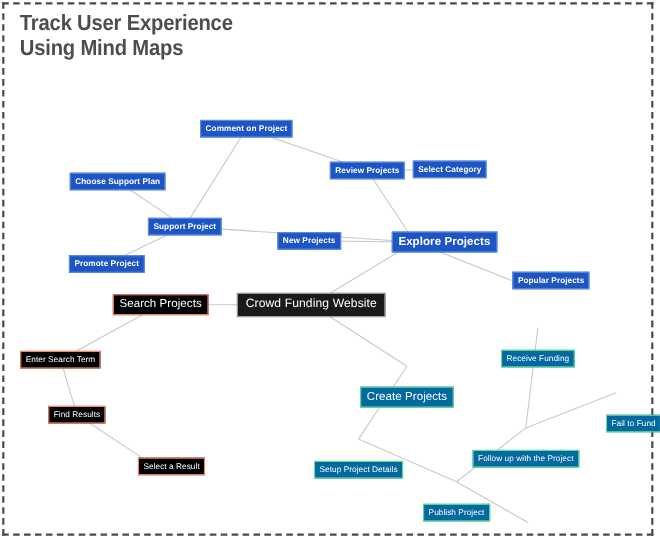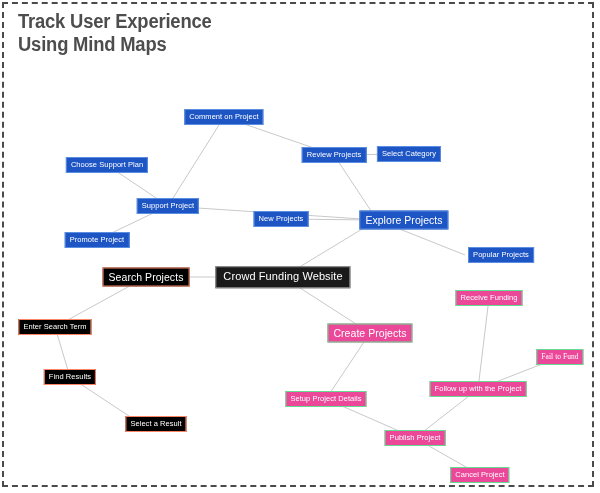--- a/index.html
+++ b/index.html
@@ -61,23 +61,23 @@
     letter-spacing:0.05px;
   }
   .n-root{
     font-size:11px;
     padding:4px 7px 4.5px 7px;
     border-width:1px;
     border-style:solid;
     letter-spacing:0.1px;
     text-align:right;
   }
-  .c-blue{background:#1e55c4;border-color:#5b8de0;}
+  .c-blue{background:#1e55c4;border-color:#5b8de0;font-weight:bold;}
   .c-red{background:#000000;border-color:#fd8566;}
-  .c-green{background:#ec4899;border-color:#63dd8f;}
+  .c-green{background:#0369a1;border-color:#63dd8f;margin-top:28px;}
   .c-dark{background:#1a1a1a;border-color:#9a9a9a;}
 </style>
 </head>
 <body>
 
 <div id="page">
   <div id="title"><span>Track User Experience</span>
 <span>Using Mind Maps</span></div>
 </div>
 
@@ -119,14 +119,14 @@
     <div class="node n-sm c-blue" style="left: 107px; top: 165px;">Choose Support Plan</div>
     <div class="node n-sm c-blue" style="left: 97px; top: 240px;">Promote Project</div>
     <div class="node n-sm c-red" style="left: 55px; top: 327px;">Enter Search Term</div>
     <div class="node n-sm c-red" style="left: 70px; top: 377px;">Find Results</div>
     <div class="node n-sm c-red" style="left: 156px; top: 424px;">Select a Result</div>
     <div class="node n-sm c-green" style="left: 326px; top: 399px;">Setup Project Details</div>
     <div class="node n-sm c-green" style="left: 415px; top: 438px;">Publish Project</div>
     <div class="node n-sm c-green" style="left: 480px; top: 475px;">Cancel Project</div>
     <div class="node n-sm c-green" style="left: 478px; top: 389px;">Follow up with the Project</div>
     <div class="node n-sm c-green" style="left: 489px; top: 298px;">Receive Funding</div>
-    <div class="node n-sm c-green" style="left: 560px; top: 357px; font-family: Liberation Serif, serif;">Fail to Fund</div>
+    <div class="node n-sm c-green" style="left: 576px; top: 357px;">Fail to Fund</div>
   </div>
 
 </body></html>

